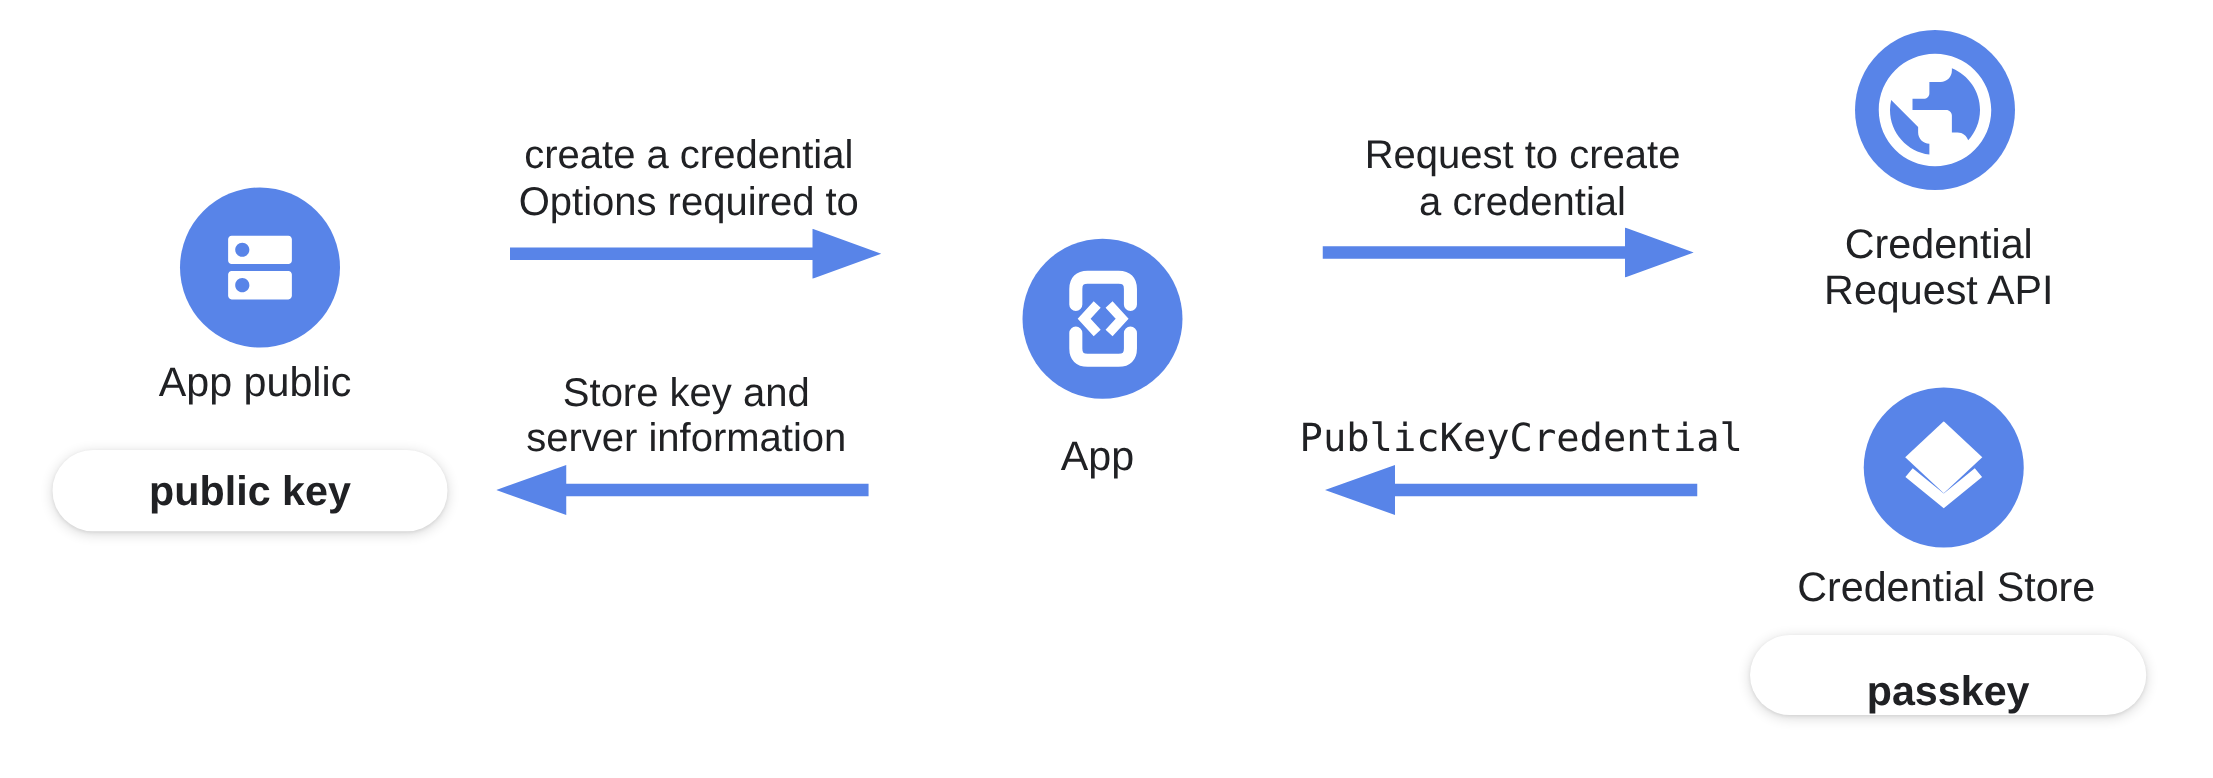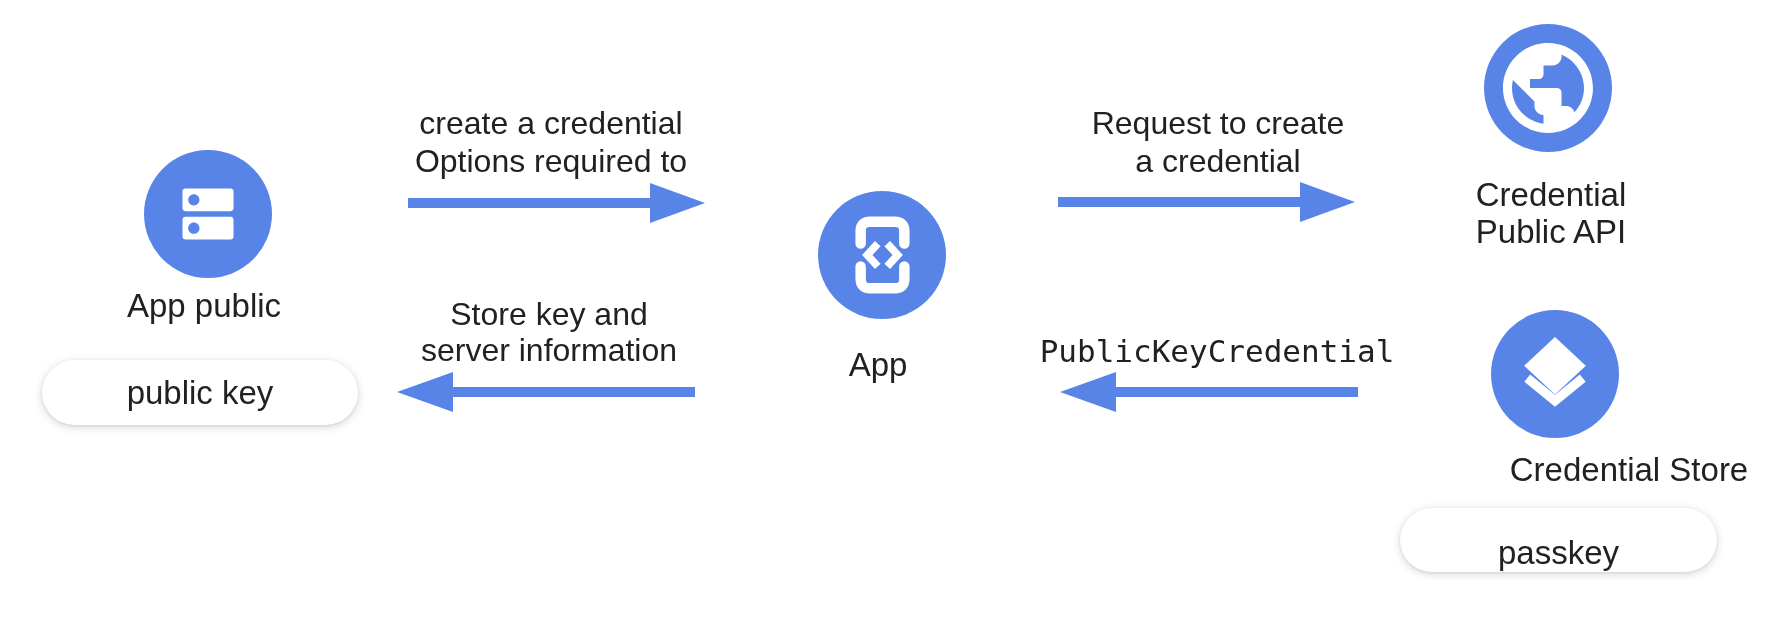--- a/index.html
+++ b/index.html
@@ -41,21 +41,21 @@
     font-family:"DejaVu Sans Mono","Liberation Mono",monospace;
     font-size:31px;line-height:40px;
     white-space:nowrap;text-align:left;
   }
   .pill{
     position:absolute;
     background:#ffffff;
     border-radius:33px;
     box-shadow:0 2px 10px rgba(0,0,0,0.16),0 1px 3px rgba(0,0,0,0.08);
     display:flex;align-items:center;justify-content:center;
-    font-size:33px;font-weight:400;
+    font-size:33px;font-weight:700;
     white-space:nowrap;
   }
   .arrow{position:absolute;display:block;}
 </style>
 </head>
 <body>
 
 <div id="canvas">
 
   <div class="badge" style="left:144px;top:150px;">
@@ -94,35 +94,35 @@
     <polygon points="0,15 242,15 242,0 297,20 242,40 242,25 0,25" fill="#5884e8"></polygon>
   </svg>
 
   <div class="badge" style="left:1484px;top:24px;">
     <svg width="108" height="108" viewBox="0 0 24 24" fill="#ffffff">
       <path d="M12 2C6.48 2 2 6.48 2 12s4.48 10 10 10 10-4.48 10-10S17.52 2 12 2zm-1 17.93c-3.95-.49-7-3.85-7-7.93 0-.62.08-1.21.21-1.79L9 15v1c0 1.1.9 2 2 2v1.93zm6.9-2.54c-.26-.81-1-1.39-1.9-1.39h-1v-3c0-.55-.45-1-1-1H8v-2h2c.55 0 1-.45 1-1V7h2c1.1 0 2-.9 2-2v-.41c2.93 1.19 5 4.06 5 7.41 0 2.08-.8 3.97-2.1 5.39z"></path>
     </svg>
   </div>
   <div class="node-label two-line" style="left:1551px;top:176px;">
     <div>Credential</div>
-    <div>Public API</div>
+    <div>Request API</div>
   </div>
 
   <div class="mono-label" style="left:1217px;top:331px;">PublicKeyCredential</div>
   <svg class="arrow" style="left:1060px;top:372px;" width="298" height="40">
     <polygon points="298,15 56,15 56,0 0,20 56,40 56,25 298,25" fill="#5884e8"></polygon>
   </svg>
 
   <div class="badge" style="left:1491px;top:310px;">
     <svg width="66" height="74" viewBox="0 0 64 72" fill="none">
       <polygon points="32,0 62,28 32,56 2,28" fill="#ffffff"></polygon>
       <path d="M5 40 L32 62 L59 40" stroke="#ffffff" stroke-width="9"></path>
     </svg>
   </div>
-  <div class="node-label" style="left:1629px;top:450px;">Credential Store</div>
+  <div class="node-label" style="left:1557px;top:450px;">Credential Store</div>
   <div class="pill" style="left:1400px;top:508px;width:317px;height:64px;align-items:flex-end;">
     <span>passkey</span>
   </div>
 
   <div class="flow-label tight" style="left:549px;top:296px;">
     <div>Store key and</div>
     <div>server information</div>
   </div>
   <svg class="arrow" style="left:397px;top:372px;" width="298" height="40">
     <polygon points="298,15 56,15 56,0 0,20 56,40 56,25 298,25" fill="#5884e8"></polygon>

